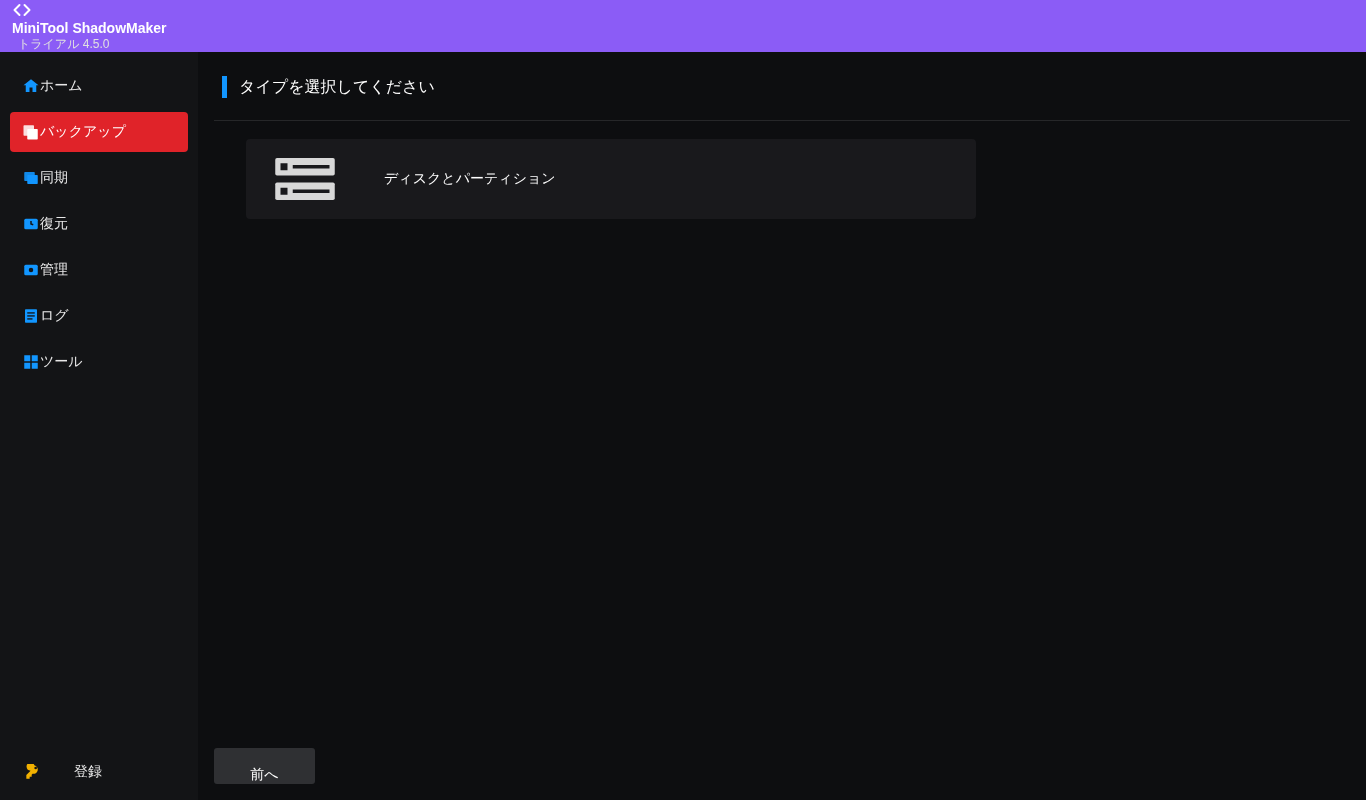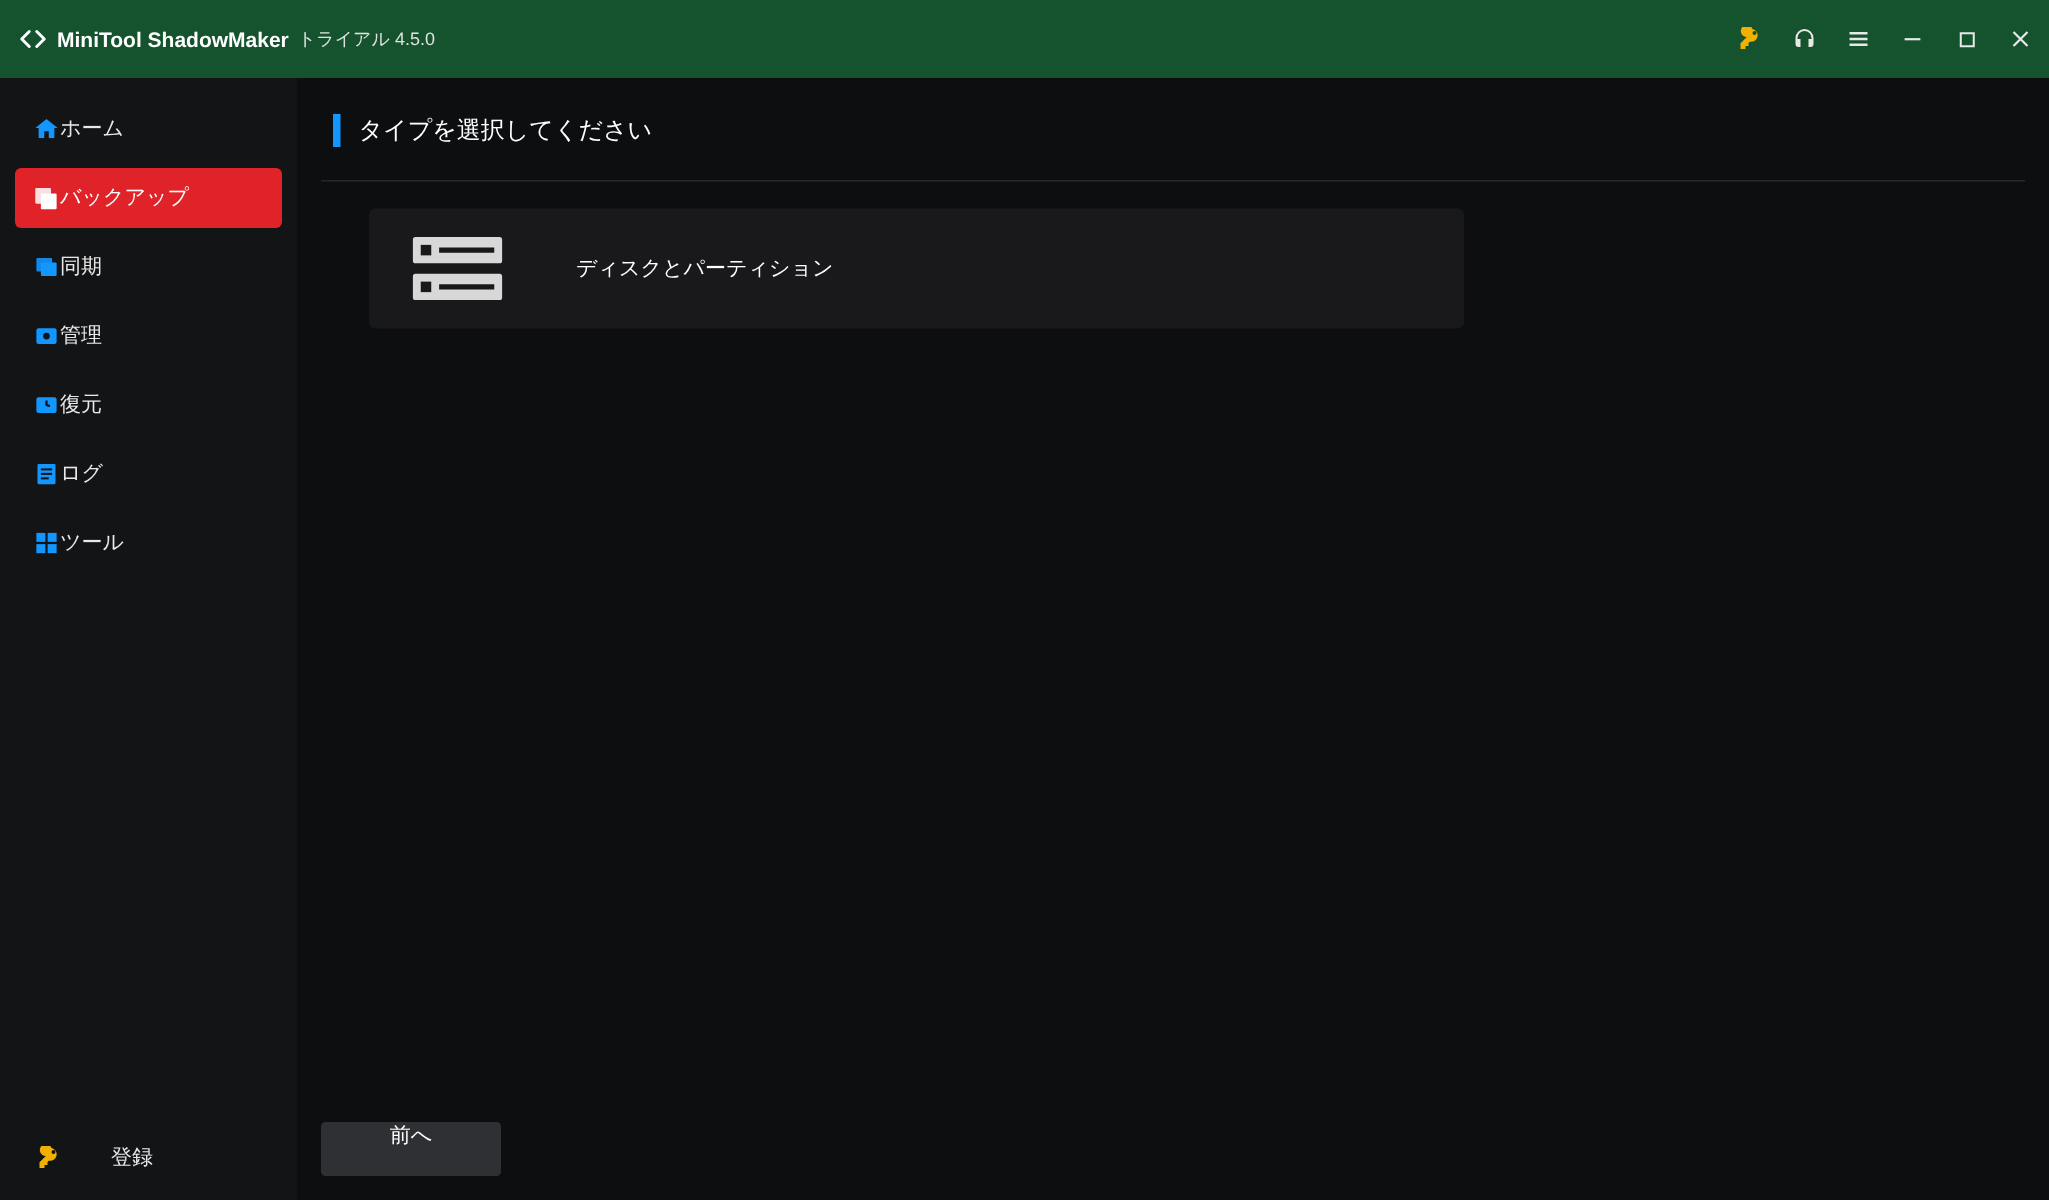--- a/index.html
+++ b/index.html
@@ -22,24 +22,24 @@
   width: 1366px;
   height: 800px;
   background: #0a0a0a;
   display: flex;
   flex-direction: column;
 }
 
 
 .titlebar {
   height: 52px;
-  background: #14532d;
-  display: flex;
-  align-items: center;
+  background: #8b5cf6;
+  display: flex;
   padding: 0 10px 0 12px;
+  flex-direction: column;
 }
 
 .titlebar .logo {
   width: 20px;
   height: 20px;
   margin-right: 6px;
 }
 
 .titlebar .app-name {
   font-size: 14px;
@@ -203,26 +203,26 @@
   color: #ffffff;
 }
 
 .bottom-bar {
   position: absolute;
   left: 16px;
   bottom: 16px;
 }
 
 .prev-btn {
-  width: 120px;
+  width: 101px;
   height: 36px;
   background: #2f3033;
   border-radius: 3px;
   display: flex;
-  align-items: flex-start;
+  align-items: flex-end;
   justify-content: center;
   font-size: 14px;
   color: #ffffff;
   cursor: pointer;
 }
 </style>
 </head>
 <body>
 
 <div class="app">
@@ -303,34 +303,34 @@
               <rect x="7" y="8" width="14" height="12" rx="1"></rect>
             </svg>
         </span>
         <span>同期</span>
       </div>
 
       <div class="side-item">
         <span class="side-icon">
           <svg viewBox="0 0 24 24" width="18" height="18" fill="currentColor">
               <rect x="3" y="5" width="18" height="14" rx="2"></rect>
+              <path d="M12 8v4l3 1" fill="none" stroke="#131416" stroke-width="2"></path>
+            </svg>
+        </span>
+        <span>復元</span>
+      </div>
+
+      <div class="side-item">
+        <span class="side-icon">
+          <svg viewBox="0 0 24 24" width="18" height="18" fill="currentColor">
+              <rect x="3" y="5" width="18" height="14" rx="2"></rect>
               <circle cx="12" cy="12" r="3" fill="#131416"></circle>
             </svg>
         </span>
         <span>管理</span>
-      </div>
-
-      <div class="side-item">
-        <span class="side-icon">
-          <svg viewBox="0 0 24 24" width="18" height="18" fill="currentColor">
-              <rect x="3" y="5" width="18" height="14" rx="2"></rect>
-              <path d="M12 8v4l3 1" fill="none" stroke="#131416" stroke-width="2"></path>
-            </svg>
-        </span>
-        <span>復元</span>
       </div>
 
       <div class="side-item">
         <span class="side-icon">
           <svg viewBox="0 0 24 24" width="18" height="18" fill="currentColor">
               <rect x="4" y="3" width="16" height="18" rx="1"></rect>
               <rect x="7" y="7" width="10" height="1.8" fill="#131416"></rect>
               <rect x="7" y="11" width="10" height="1.8" fill="#131416"></rect>
               <rect x="7" y="15" width="7" height="1.8" fill="#131416"></rect>
             </svg>

